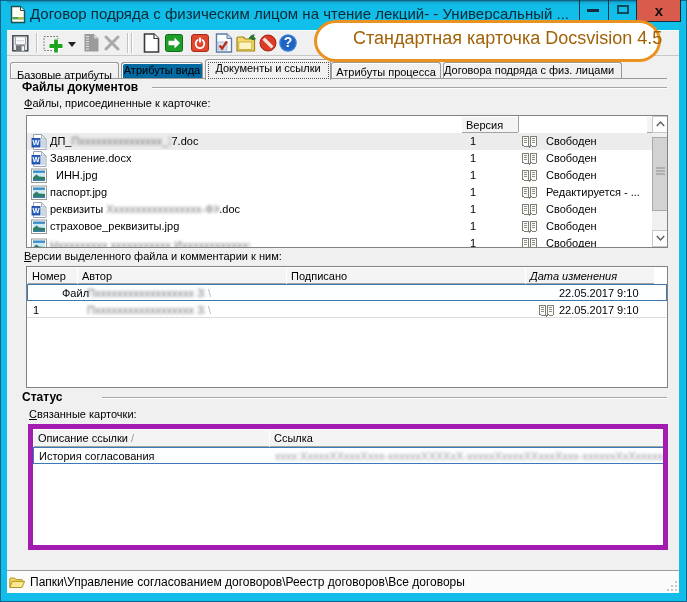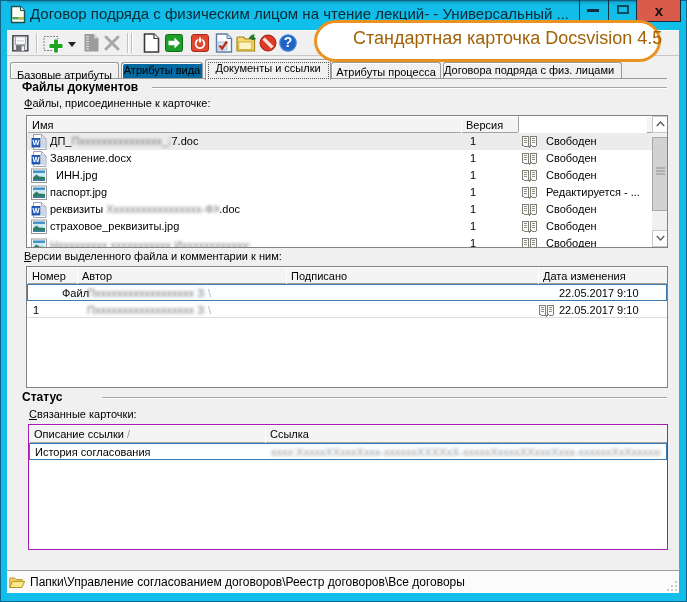--- a/index.html
+++ b/index.html
@@ -167,23 +167,20 @@
         <path d="M2 2.5 h3 M2 4.5 h3 M2 6.5 h3 M10 2.5 h3 M10 4.5 h3 M10 6.5 h3" stroke="#8f8f87" stroke-width="1"></path>
         <path d="M6.8 10.2 L7.5 11.2 L8.2 10.2" fill="none" stroke="#7e7e76" stroke-width="1"></path>
       </g>
       <g id="sfolder">
         <path d="M0.8 11.5 V2.8 a0.8 0.8 0 0 1 0.8-0.8 h4 l1.6 1.6 h5.6 a0.8 0.8 0 0 1 0.8 0.8 V6" fill="#f3d264" stroke="#b6941f"></path>
         <path d="M0.8 11.5 L3.4 5.4 h12.2 l-2.7 6.1 z" fill="#f9e791" stroke="#b6941f"></path>
       </g>
     </defs>
   </svg>
   <div id="table1" class="ab" style="left:26px;top:115px;width:642px;height:133px;background:#fff;border:1px solid #828282;box-sizing:border-box;overflow:hidden;">
-    <div class="hdrcell" style="left:0;width:434px;">
-        <span class="hdrtext">Имя</span>
-      </div>
     <div class="hdrcell" style="left:434px;width:57px;">
         <span class="hdrtext">Версия</span>
       </div>
     <div class="hdrcell" style="left:491px;width:128px;margin-top:16px;">
         <span class="hdrtext">Статус</span>
       </div>
     <div class="hdrcell" style="left:619px;width:7px;border-right:none;"></div>
     <div class="ab" style="left:0;top:17px;width:626px;height:17px;background:#ececec;"></div>
 
     <svg class="ab" style="left:4px;top:18px;" width="16" height="16" viewBox="0 0 16 16">
@@ -272,21 +269,21 @@
   <div id="table2" class="ab" style="left:26px;top:266px;width:642px;height:122px;background:#fff;border:1px solid #828282;box-sizing:border-box;overflow:hidden;">
     <div class="hdrcell" style="left:0;width:50px;">
         <span class="hdrtext">Номер</span>
       </div>
     <div class="hdrcell" style="left:50px;width:209px;">
         <span class="hdrtext">Автор</span>
       </div>
     <div class="hdrcell" style="left:259px;width:252px;">
         <span class="hdrtext">Подписано</span>
       </div>
-    <div class="hdrcell" style="left:511px;width:129px;border-right:none;">
+    <div class="hdrcell" style="left:498px;width:129px;border-right:none;font-style:italic;">
         <span class="hdrtext">Дата изменения</span>
       </div>
 
     <div class="ab" style="left:0;top:17px;width:640px;height:17px;border:1px solid #3f78ab;box-sizing:border-box;background:#fdfeff;"></div>
     <div class="ab t12" style="left:6px;top:20px;margin-left:29px;">Файл</div>
     <div class="ab t12" style="left:60px;top:20px;"><span class="bs" style="width:118px">Пxxxxxxxxxxxxxxxxxx ЗЗ.ххх</span> <span style="color:#b9b9b9">\</span></div>
     <div class="ab t12" style="left:532px;top:20px;width:79px;text-align:right;">22.05.2017 9:10</div>
 
     <div class="ab t12" style="left:6px;top:37px;">1</div>
     <div class="ab t12" style="left:60px;top:37px;"><span class="bs" style="width:118px">Пxxxxxxxxxxxxxxxxxx ЗЗ.ххх</span> <span style="color:#b9b9b9">\</span></div>
@@ -294,21 +291,21 @@
         <use href="#bookicon"></use>
       </svg>
     <div class="ab t12" style="left:532px;top:37px;width:79px;text-align:right;">22.05.2017 9:10</div>
     <div class="ab" style="left:0;top:50px;width:640px;height:1px;background:#dcdcdc;"></div>
   </div>
 
   <div class="ab" style="left:22px;top:390px;font-size:12px;font-weight:bold;white-space:nowrap;">Статус</div>
   <div class="ab" style="left:102px;top:397px;width:565px;height:1px;background:#a5a5a5;box-shadow:0 1px 0 #fff;"></div>
   <div class="ab t12" style="left:29px;top:408px;"><u>С</u>вязанные карточки:</div>
 
-  <div id="table3" class="ab" style="left:28px;top:424px;width:640px;height:126px;background:#fff;border:1px solid #a21caf;box-sizing:border-box;overflow:hidden;">
+  <div id="table3" class="ab" style="left:28px;top:424px;width:640px;height:126px;background:#fff;border:5px solid #a21caf;box-sizing:border-box;overflow:hidden;">
     <div class="hdrcell" style="left:0;width:236px;height:18px;">
         <span class="hdrtext" style="top:3px;">Описание ссылки <span style="color:#9a9a9a;">/</span></span>
       </div>
     <div class="hdrcell" style="left:236px;width:404px;height:18px;border-right:none;">
         <span class="hdrtext" style="top:3px;">Ссылка</span>
       </div>
     <div class="ab" style="left:0;top:18px;width:638px;height:17px;border:1px solid #3c7ab5;box-sizing:border-box;background:#fdfeff;"></div>
     <div class="ab t12" style="left:6px;top:21px;">История согласования</div>
     <div class="ab t12" style="left:242px;top:21px;"><span class="bs" style="width:390px;color:#9b9b9b;">хxxх:ХxxxхХХхxxХхxx-хxxхxxХХХХхХ-хxхxxХxxxхХХхxxХхxx-хxxхxxХхХхxхxхххХхxxxхxxхxxxxх</span></div>
   </div>

